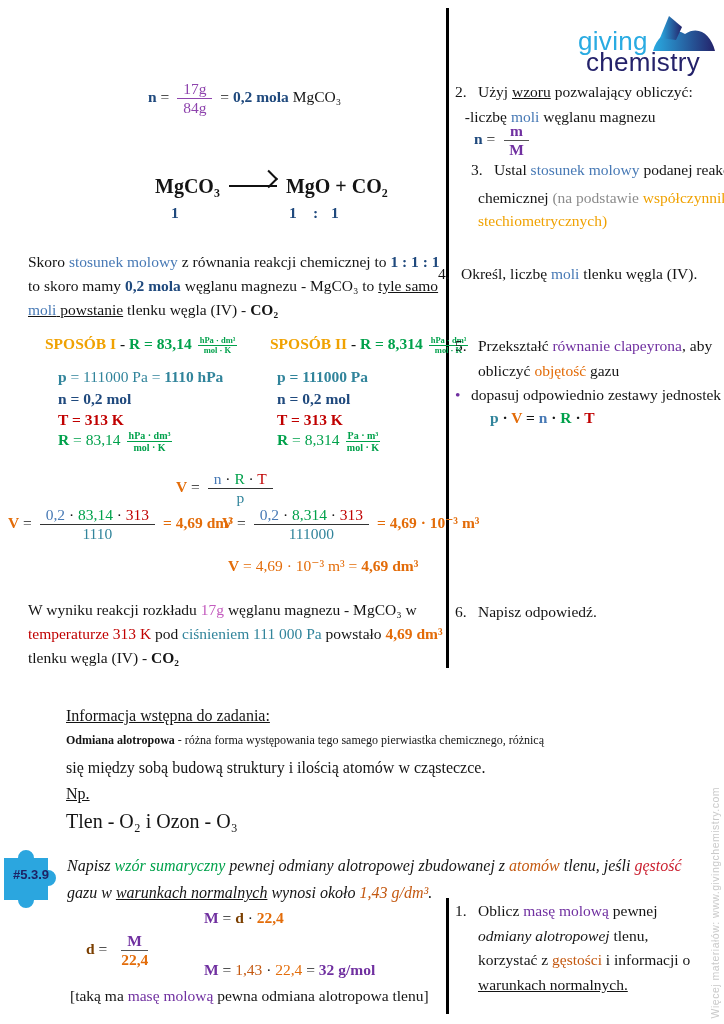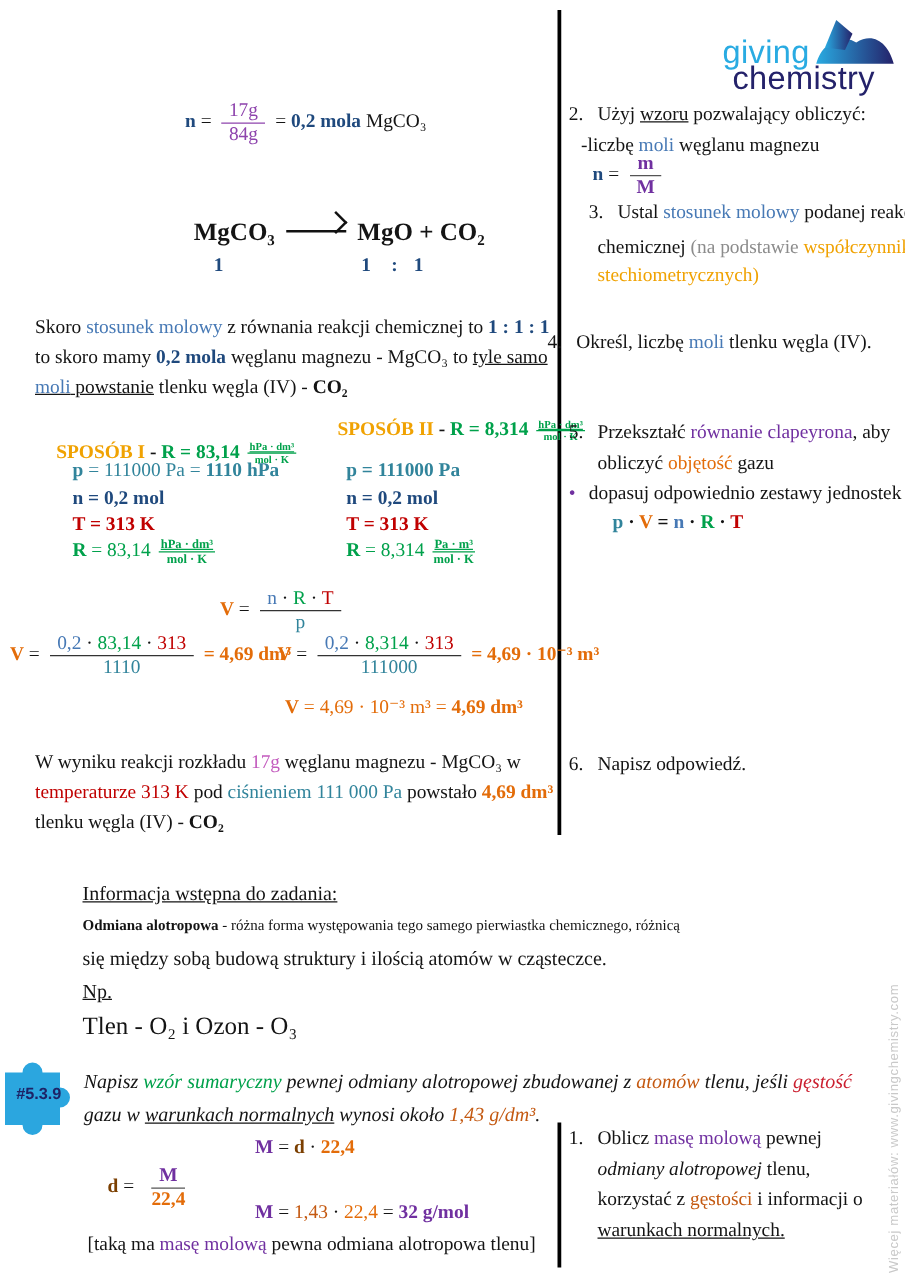--- a/index.html
+++ b/index.html
@@ -24,21 +24,21 @@
   .cbr{color:#7B3F00}  
   .cdo{color:#C45911}  
   .cgy{color:#8C8C8C}  
   
   .frac{display:inline-flex;flex-direction:column;align-items:center;text-align:center;
         vertical-align:middle;line-height:1.15;margin:0 4px;}
   .frac>.fn{padding:0 6px;border-bottom:1.6px solid #333;}
   .frac>.fd{padding:0 6px;}
   .ufrac{display:inline-flex;flex-direction:column;align-items:center;text-align:center;
          vertical-align:middle;font-size:10px;font-weight:bold;line-height:1.1;margin-left:6px;}
-  .ufrac>.fn{border-bottom:1px solid currentColor;padding:0 2px;text-decoration:underline;}
+  .ufrac>.fn{border-bottom:1px solid currentColor;padding:0 2px;}
   .ufrac.hsize{font-size:8.5px;}
   
   .vline{position:absolute;width:3px;background:#000;}
   
   .arrow{display:inline-block;position:relative;width:48px;height:2.4px;background:#111;
          margin:0 9px 5px 9px;vertical-align:middle;}
   .arrow:after{content:"";position:absolute;right:-1px;top:-5.3px;width:11px;height:11px;
          border-top:2.4px solid #111;border-right:2.4px solid #111;transform:rotate(45deg);
          transform-origin:top right;}
   
@@ -101,21 +101,21 @@
     <span>Skoro </span><span class="cmb">stosunek molowy</span><span> z równania reakcji chemicznej to </span><span class="cdb b">1 : 1 : 1</span>
   </div>
   <div class="t" style="left:28px;top:276px;">
     <span>to skoro mamy </span><span class="cdb b">0,2 mola</span><span> węglanu magnezu - MgCO₃ to </span><span class="u">tyle samo</span>
   </div>
   <div class="t" style="left:28px;top:300px;">
     <span class="u"><span class="cmb">moli</span><span> powstanie</span></span><span> tlenku węgla (IV) - </span><span class="b">CO₂</span>
   </div>
 
   <div>
-    <div class="t" style="left:45px;top:352px;">
+    <div class="t" style="left:45px;top:334px;">
       <span class="cgo b">SPOSÓB I</span><span class="b"> - </span><span class="cgr b">R = 83,14</span><span class="ufrac hsize cgr">
           <span class="fn">hPa · dm³</span>
           <span class="fd">mol · K</span>
         </span>
     </div>
     <div class="t cte" style="left:58px;top:367px;"><span class="b">p</span><span> = 111000 Pa = </span><span class="b">1110 hPa</span></div>
     <div class="t cdb b" style="left:58px;top:389px;">n = 0,2 mol</div>
     <div class="t cre b" style="left:58px;top:410px;">T = 313 K</div>
     <div class="t cgr" style="left:58px;top:430px;">
       <span class="b">R</span><span> = 83,14</span><span class="ufrac">

